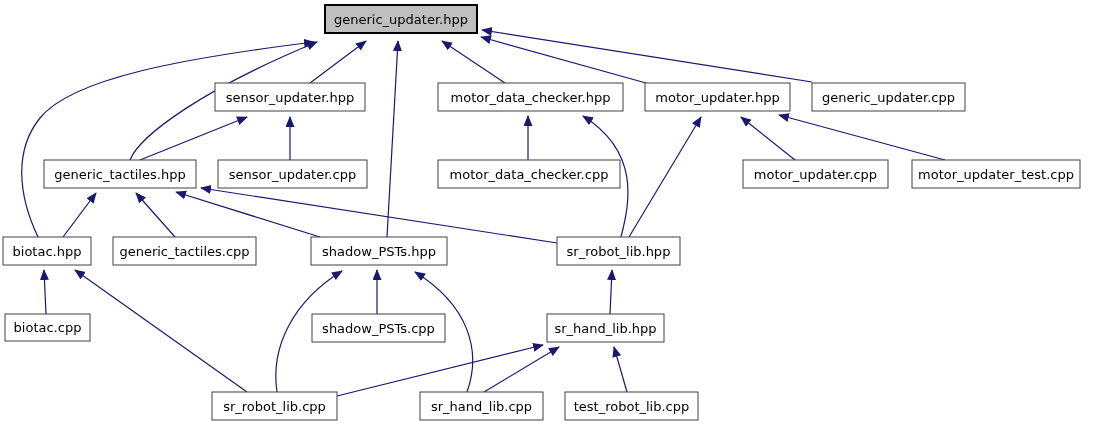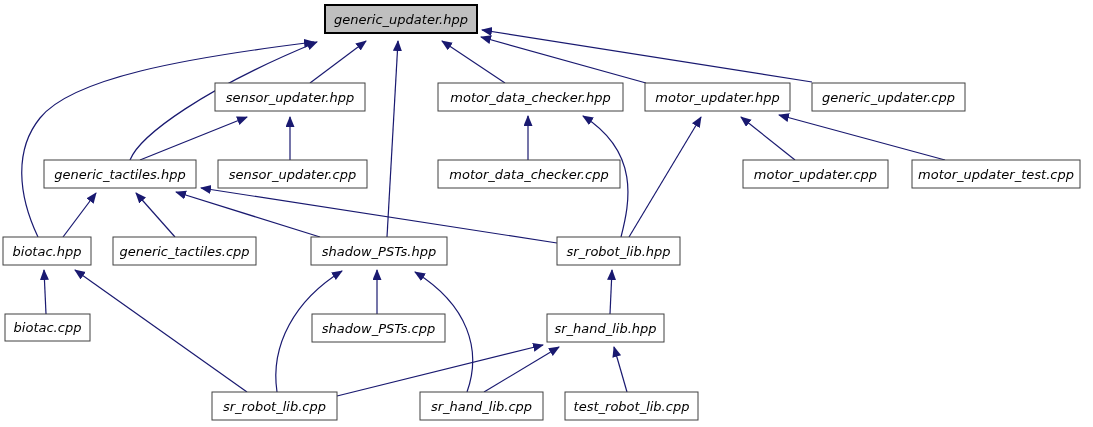--- a/index.html
+++ b/index.html
@@ -2,21 +2,20 @@
 <html><head>
 <meta charset="utf-8">
 <style>
   html,body{margin:0;padding:0;background:#ffffff;}
   .stage{
     position:relative;
     width:1093px;height:427px;
     background:#ffffff;
     font-family:"DejaVu Sans","Liberation Sans",sans-serif;
     overflow:hidden;
-    font-style:italic;
   }
   svg{display:block;}
   .edge{fill:none;stroke:#191970;stroke-width:1.2px;}
   .node rect{fill:#ffffff;stroke:#404040;stroke-width:1px;}
   .node.root rect{fill:#bfbfbf;stroke:#000000;stroke-width:2px;}
   .node text{
     fill:#000000;
     font-family:"DejaVu Sans","Liberation Sans",sans-serif;
     font-size:13px;
     text-anchor:middle;

